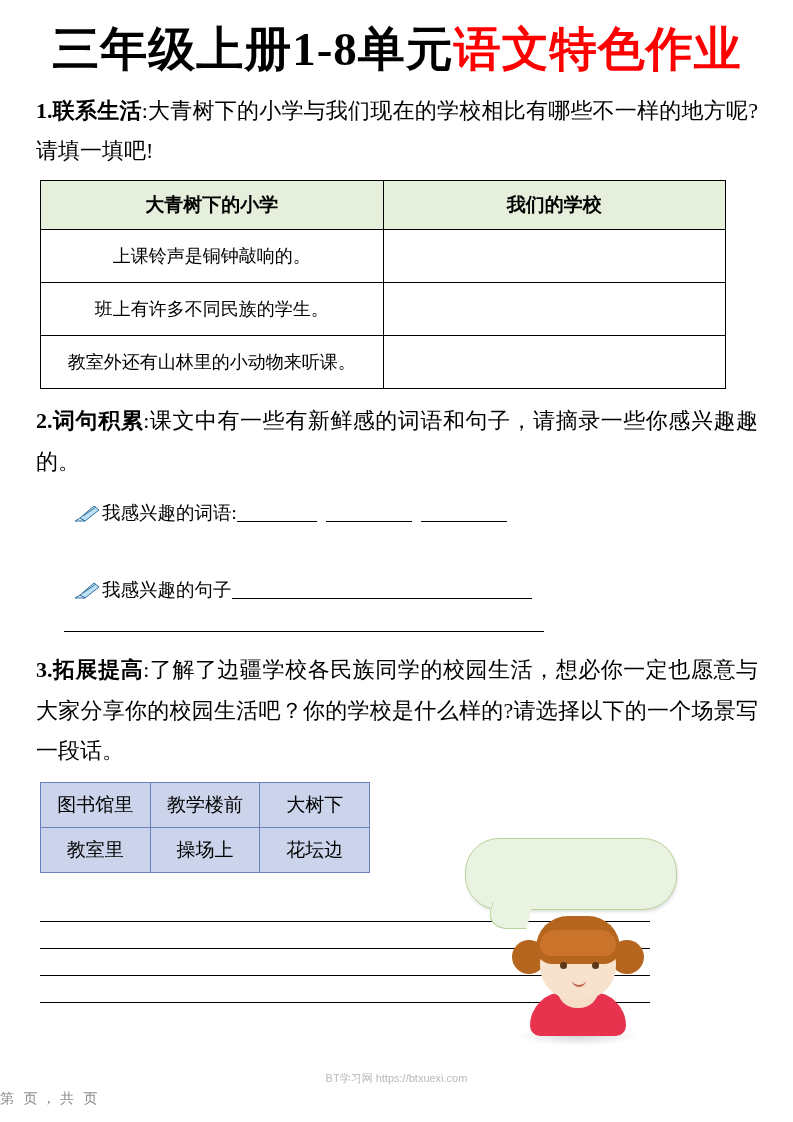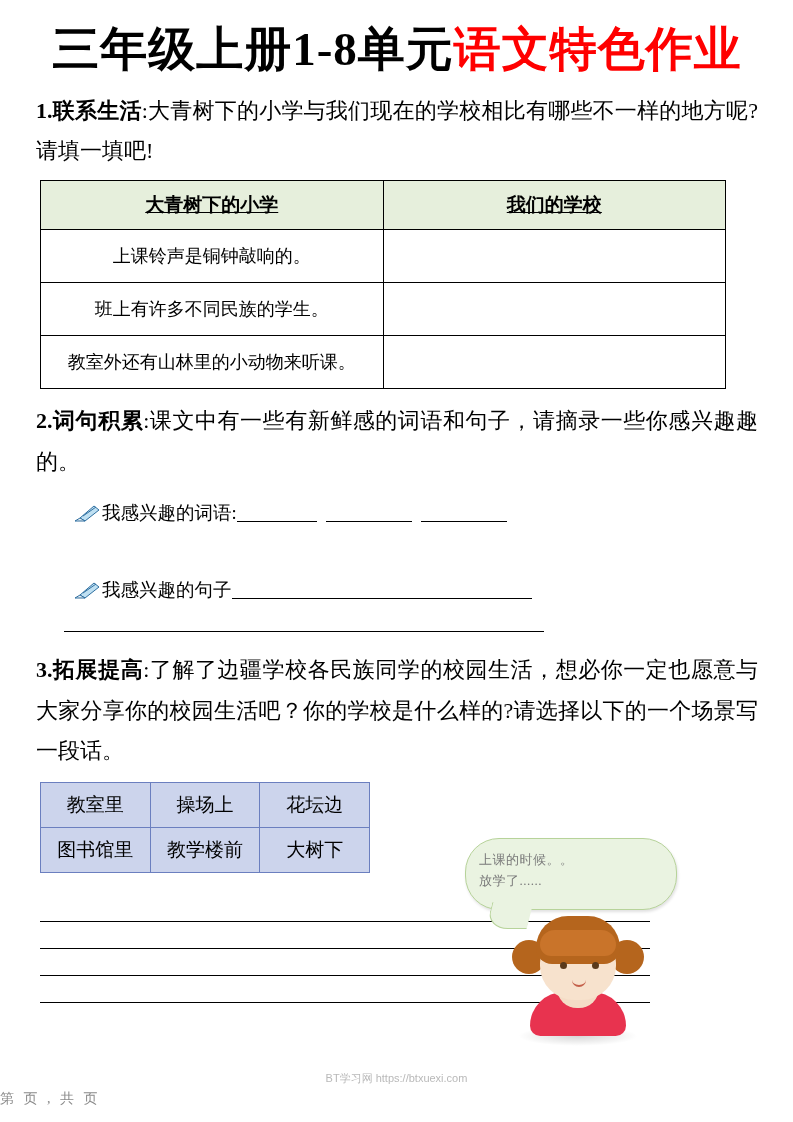--- a/index.html
+++ b/index.html
@@ -73,21 +73,20 @@
     font-size: 18px;
     padding: 2px 10px;
     vertical-align: middle;
   }
   table.compare thead th {
     background: #e6efdc;
     text-align: center;
     font-weight: bold;
     font-size: 19px;
     height: 44px;
-    text-decoration: underline;
   }
   table.compare tbody td.left {
     text-align: center;
   }
   .fill-line-sm {
     display: inline-block;
     border-bottom: 1px solid #000;
     width: 130px;
     height: 1em;
     vertical-align: -2px;
@@ -339,47 +338,43 @@
         </svg>
       </span><span>我感兴趣的句子</span><span class="blank-u w300"></span>
     </div>
     <span class="long-underline"></span>
 
     <div class="q" style="margin-top:18px;"><span class="q-label">3.拓展提高</span><span>:了解了边疆学校各民族同学的校园生活，想必你一定也愿意与大家分享你的校园生活吧？你的学校是什么样的?请选择以下的一个场景写一段话。</span></div>
 
     <table class="scenes">
       <tbody>
         <tr>
+          <td>图书馆里</td>
+          <td>教学楼前</td>
+          <td>大树下</td>
+        </tr>
+        <tr>
           <td>教室里</td>
           <td>操场上</td>
           <td>花坛边</td>
-        </tr>
-        <tr>
-          <td>图书馆里</td>
-          <td>教学楼前</td>
-          <td>大树下</td>
         </tr>
       </tbody>
     </table>
 
     <div class="write-lines">
       <div class="write-line"></div>
       <div class="write-line"></div>
       <div class="write-line"></div>
       <div class="write-line"></div>
     </div>
   </div>
 
   <div class="illus">
     <div class="bubble"></div>
     <div class="bubble-tail"></div>
-    <div class="bubble-text">
-      <div>上课的时候。。</div>
-      <div>放学了......</div>
-    </div>
 
     <div class="girl">
       <div class="shadow-ellipse"></div>
       <div class="body-shirt"></div>
       <div class="collar"></div>
       <div class="pony"></div>
       <div class="pony2"></div>
       <div class="face"></div>
       <div class="hair-top"></div>
       <div class="hair-fringe"></div>

